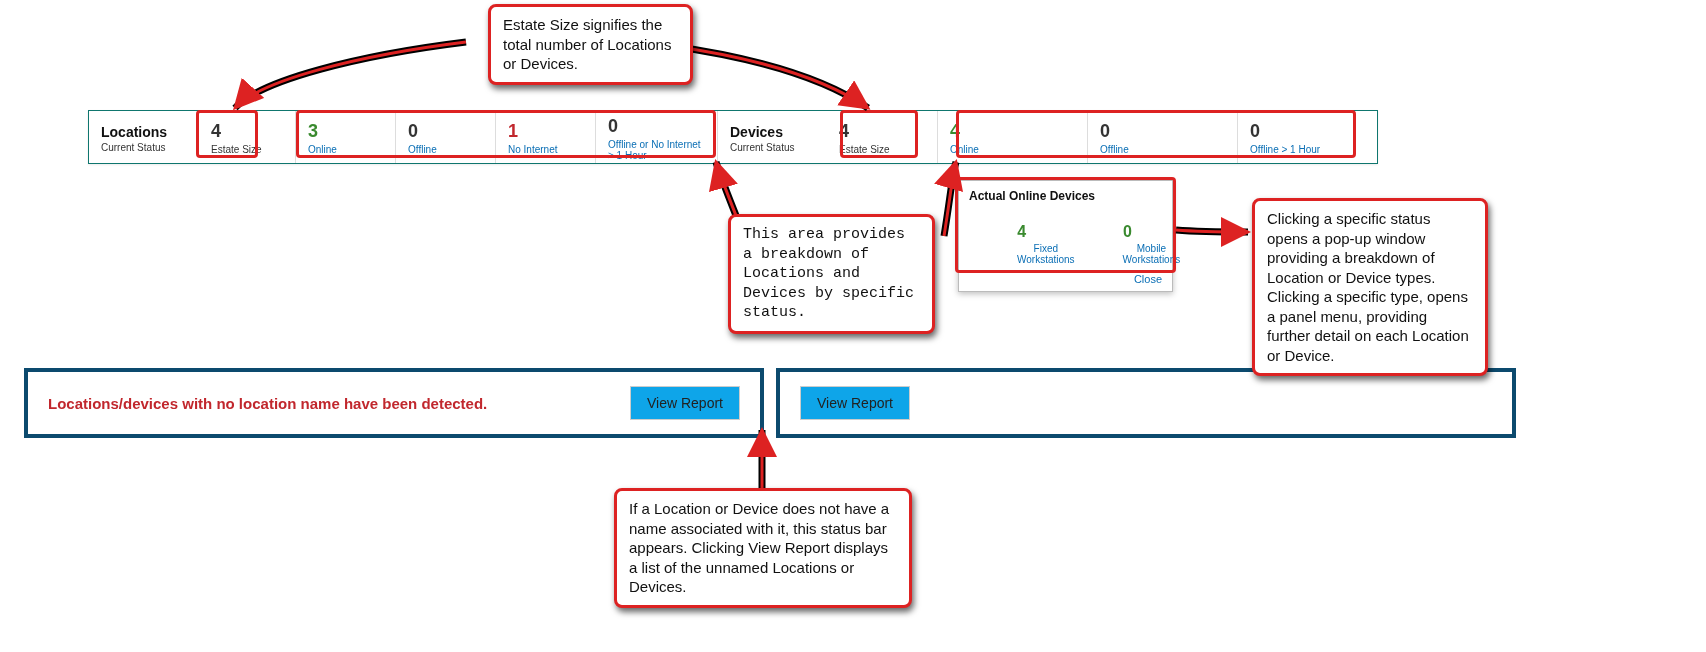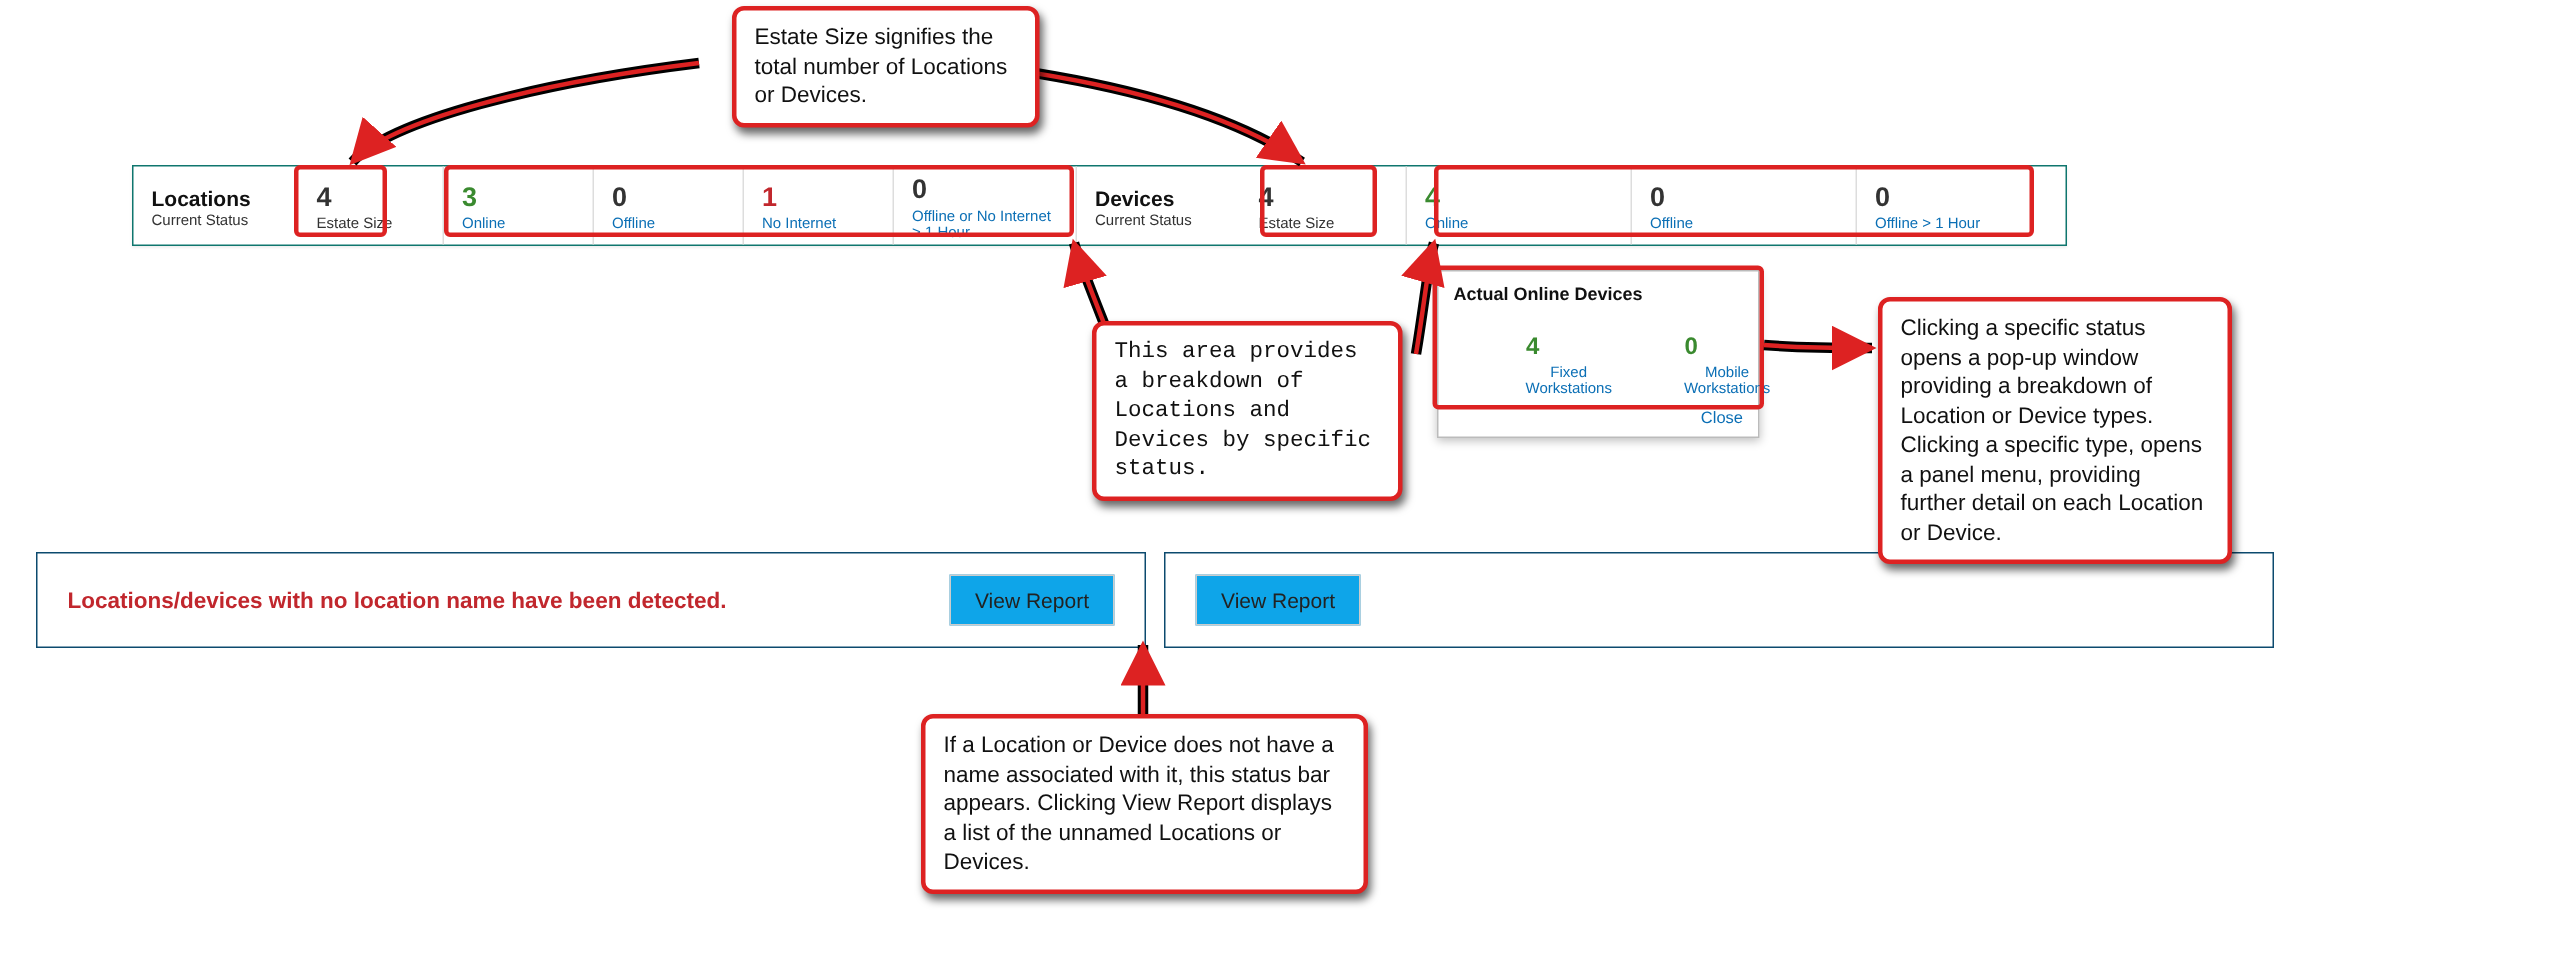--- a/index.html
+++ b/index.html
@@ -101,21 +101,21 @@
   .alert-row {
     position: absolute;
     left: 24px;
     top: 368px;
     width: 1492px;
     display: flex;
     gap: 12px;
   }
   .alert-box {
     flex: 1;
-    border: 1px solid #0c4a6e;
+    border: 4px solid #0c4a6e;
     background: #fff;
     display: flex;
     align-items: center;
     justify-content: space-between;
     padding: 14px 20px;
   }
   .alert-box .msg { color: #c1272d; font-weight: bold; font-size: 15px; }
   .alert-box button {
     background: #0ea5e9;
     border: 1px solid #ccc;
@@ -127,21 +127,21 @@
 </style>
 </head>
 <body>
 
 <div class="callout" style="left:466px; top:4px; width:205px;margin-left:22px;">Estate Size signifies the total number of Locations or Devices.</div>
 
 <div class="callout" style="left:728px; top:214px; width:207px;font-family:Liberation Mono, monospace;">This area provides a breakdown of Locations and Devices by specific status.</div>
 
 <div class="callout" style="left:1252px; top:198px; width:236px;">Clicking a specific status opens a pop-up window providing a breakdown of Location or Device types. Clicking a specific type, opens a panel menu, providing further detail on each Location or Device.</div>
 
-<div class="callout" style="left:614px; top:476px; width:298px;">If a Location or Device does not have a name associated with it, this status bar appears. Clicking View Report displays a list of the unnamed Locations or Devices.</div>
+<div class="callout" style="left:614px; top:488px; width:298px;">If a Location or Device does not have a name associated with it, this status bar appears. Clicking View Report displays a list of the unnamed Locations or Devices.</div>
 
 <div class="highlight" style="left:196px; top:110px; width:62px; height:48px;"></div>
 <div class="highlight" style="left:296px; top:110px; width:420px; height:48px;"></div>
 <div class="highlight" style="left:840px; top:110px; width:78px; height:48px;"></div>
 <div class="highlight" style="left:956px; top:110px; width:400px; height:48px;"></div>
 <div class="highlight" style="left:955px; top:177px; width:221px; height:96px;"></div>
 
 <div class="status-bar">
 
   <div class="sb-section-head" style="width:110px;">

